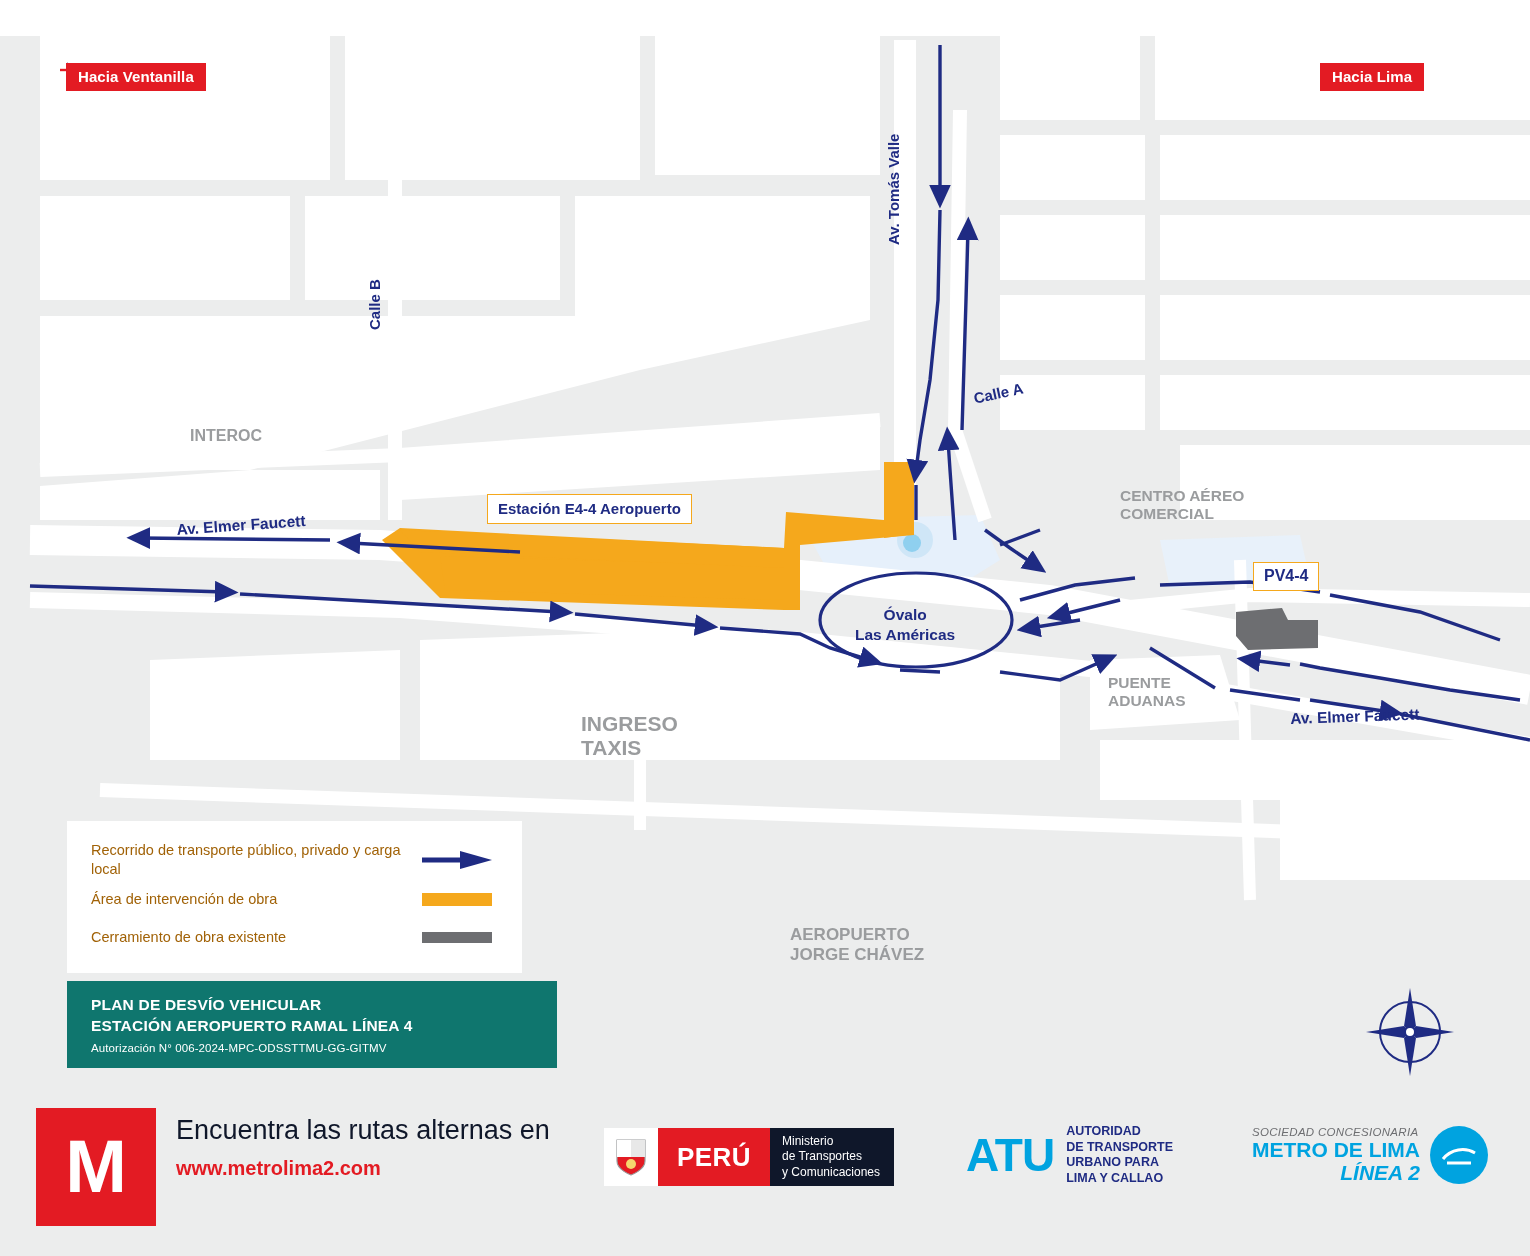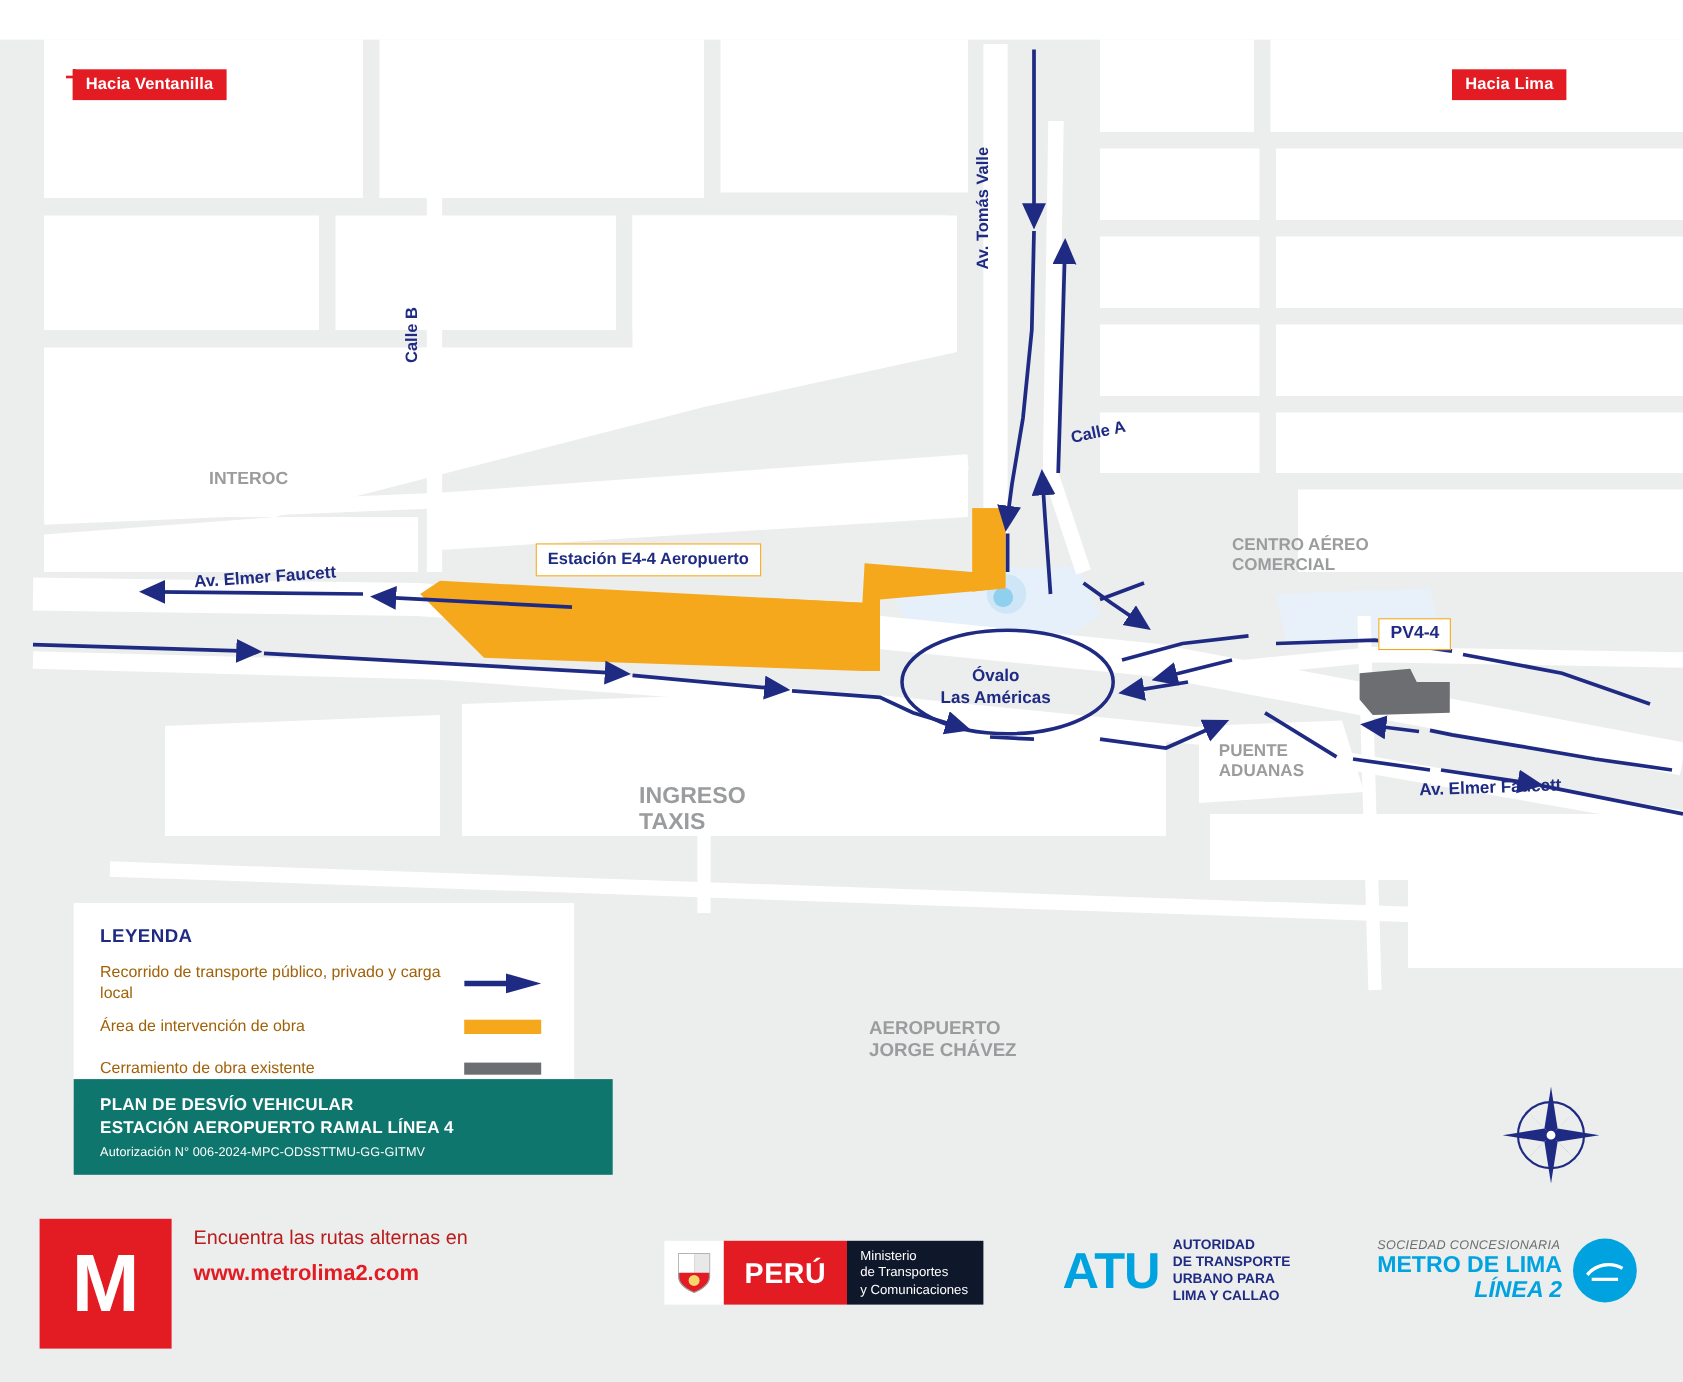--- a/index.html
+++ b/index.html
@@ -96,21 +96,21 @@
     position: absolute; left: 36px; top: 1108px;
     width: 120px; height: 118px;
     background: #e31b23;
     display: flex; align-items: center; justify-content: center;
   }
   #m-logo span {
     color: #fff; font-size: 74px; font-weight: bold; line-height: 1;
     font-family: "Liberation Sans", sans-serif;
   }
   #footer-text { position: absolute; left: 176px; top: 1115px; }
-  #footer-text .l1 { color: #b91c1c; font-size: 18px; }
+  #footer-text .l1 { color: #0f172a; font-size: 27px; }
   #footer-text .l2 { color: #1f2b83; font-size: 23px; font-weight: bold; margin-top: 2px; }
   #footer-text .l3 { color: #e31b23; font-size: 20px; font-weight: bold; margin-top: 11px; }
 
   .brand { position: absolute; }
   #brand-mtc { left: 604px; top: 1128px; display: flex; align-items: stretch; height: 58px; }
   #brand-mtc .shield {
     width: 54px; background: #ffffff; display: flex; align-items: center; justify-content: center;
   }
   #brand-mtc .peru {
     width: 112px; background: #e31b23; color: #fff;
@@ -302,21 +302,20 @@
   </div>
 
   <div class="callout" style="left:487px; top:494px;">
     <span>Estación E4-4 Aeropuerto</span>
   </div>
   <div id="pv-badge">
     <span>PV4-4</span>
   </div>
 
   <div id="legend">
-    <h3>LEYENDA</h3>
 
     <div class="legend-row">
       <div class="legend-text">Recorrido de transporte público, privado y carga local</div>
       <div class="legend-swatch">
         <svg width="72" height="24" viewBox="0 0 72 24">
           <line x1="0" y1="12" x2="40" y2="12" stroke="#1f2b83" stroke-width="5"></line>
           <polygon points="38,3 70,12 38,21" fill="#1f2b83"></polygon>
         </svg>
       </div>
     </div>

